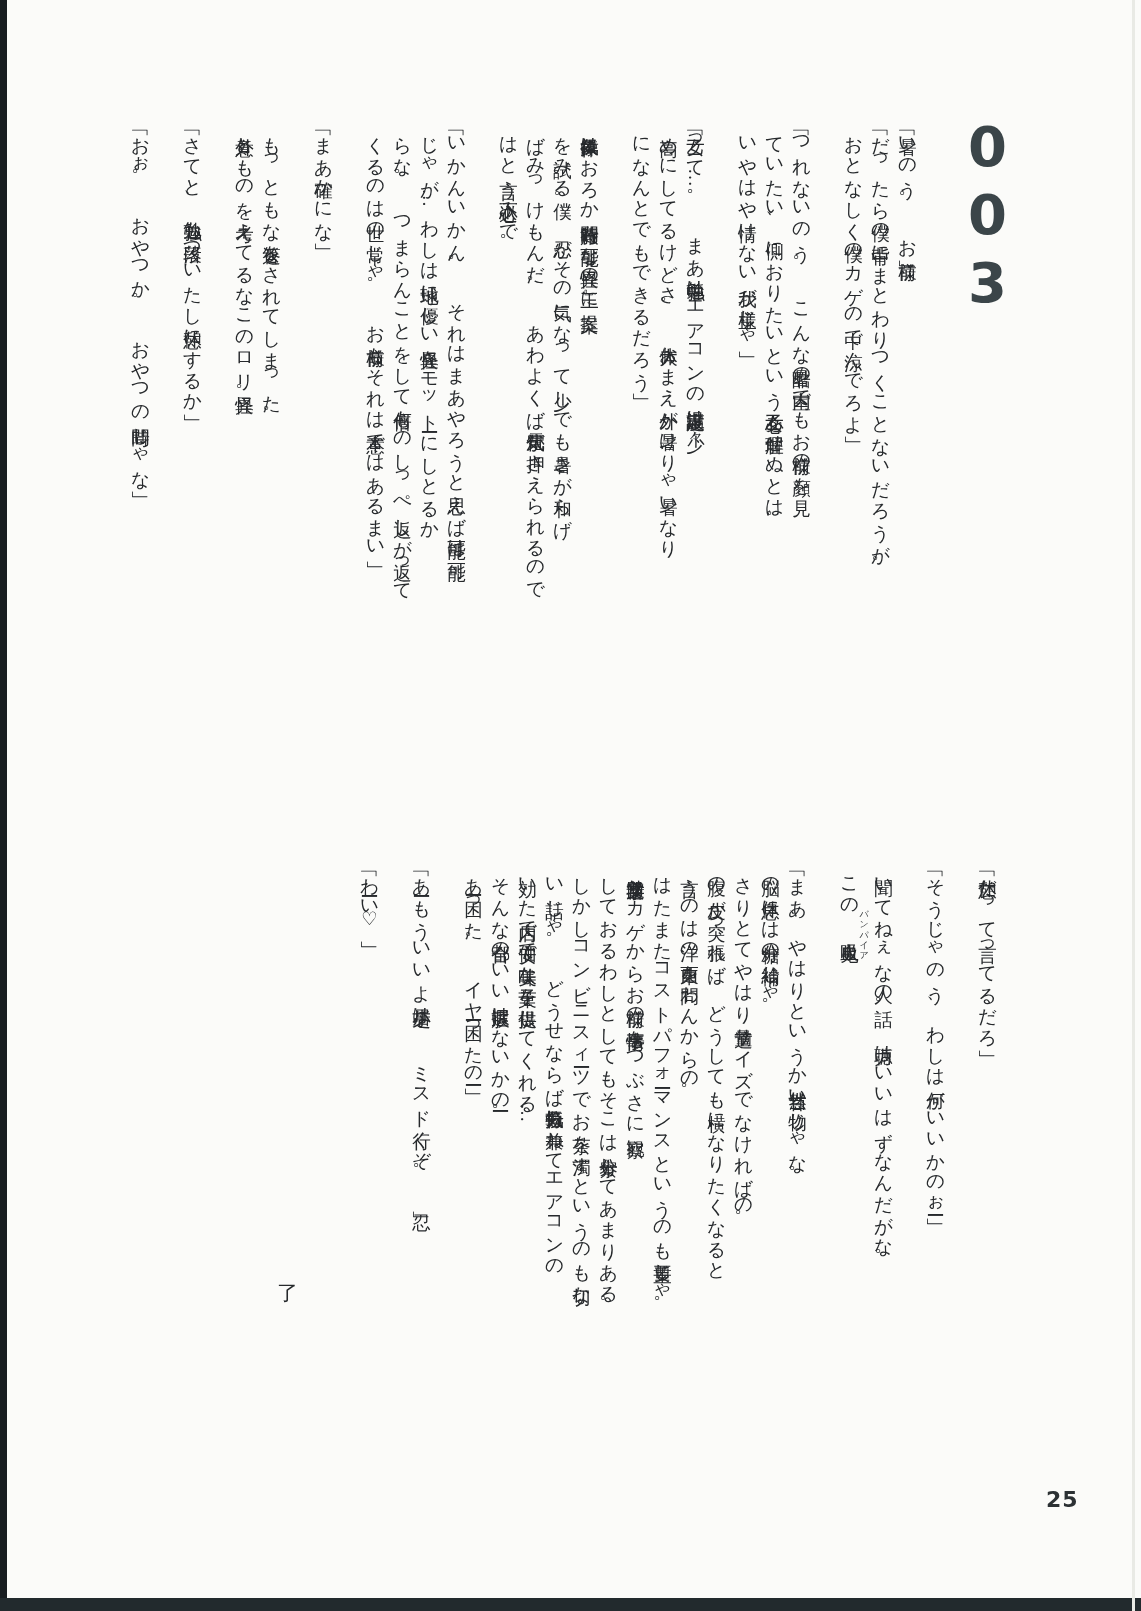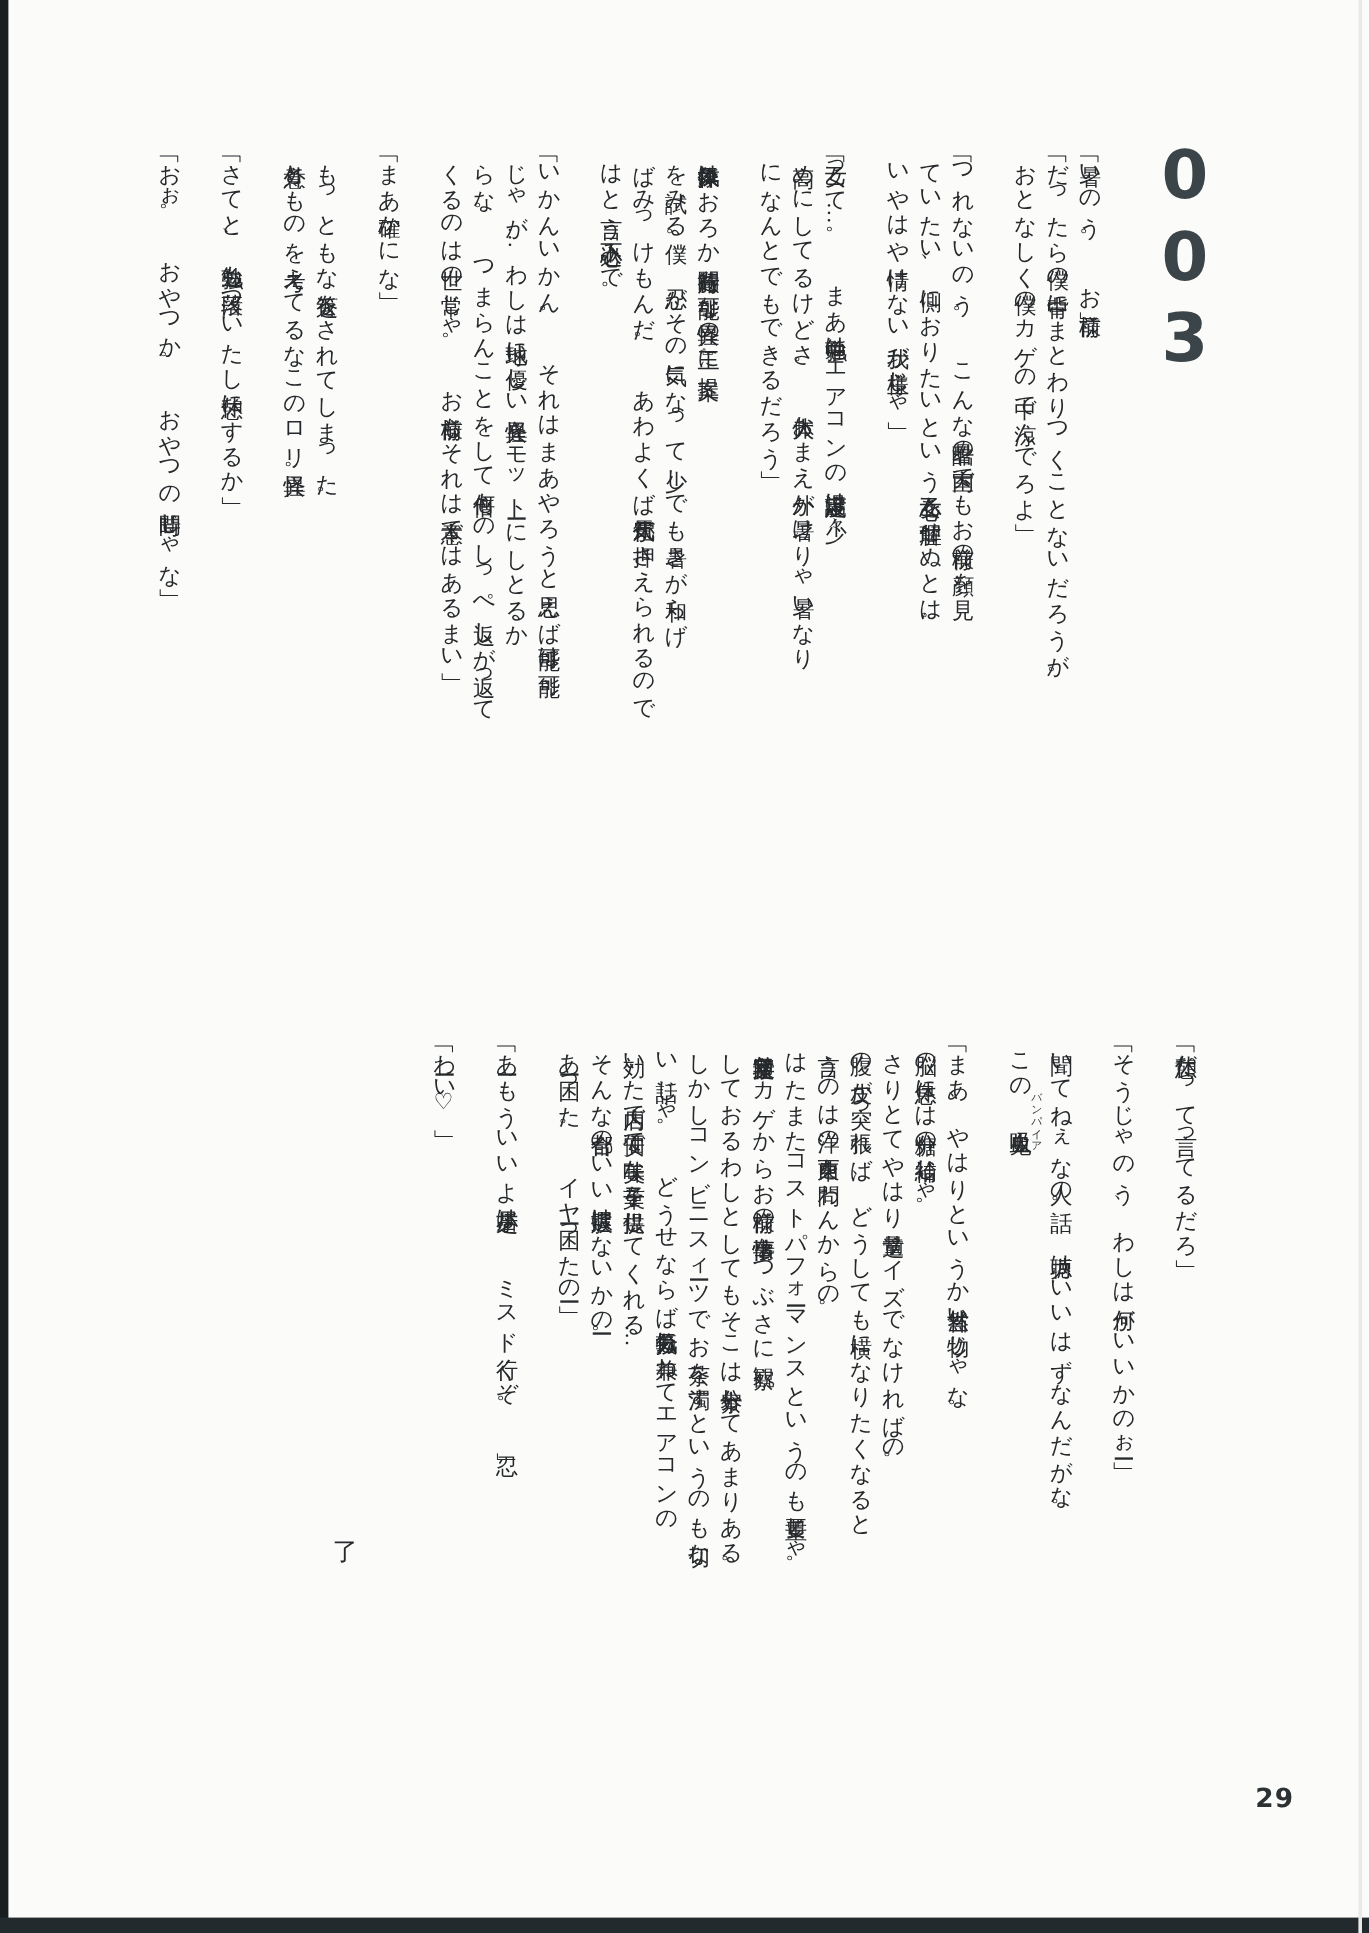--- a/index.html
+++ b/index.html
@@ -96,14 +96,14 @@
       <div class="tcol">しかしコンビニスィーツでお茶を濁すというのも切な</div>
       <div class="tcol">い話じゃ。　どうせならば気分転換も兼ねてエアコンの</div>
       <div class="tcol">効いた店内で安価で美味な菓子を提供してくれる…</div>
       <div class="tcol">そんな都合のいい選択肢はないかのー。</div>
       <div class="tcol">あー困った。　イヤー困ったのー」</div>
       <div class="tcol gap">「あーもういいよ小芝居は。　ミスド行くぞ。　忍」</div>
       <div class="tcol gap">「わーい♡」</div>
     </div>
 
   <div class="end-mark">了</div>
-  <div class="page-number">29</div>
+  <div class="page-number">25</div>
 </div>
 
 </body></html>

